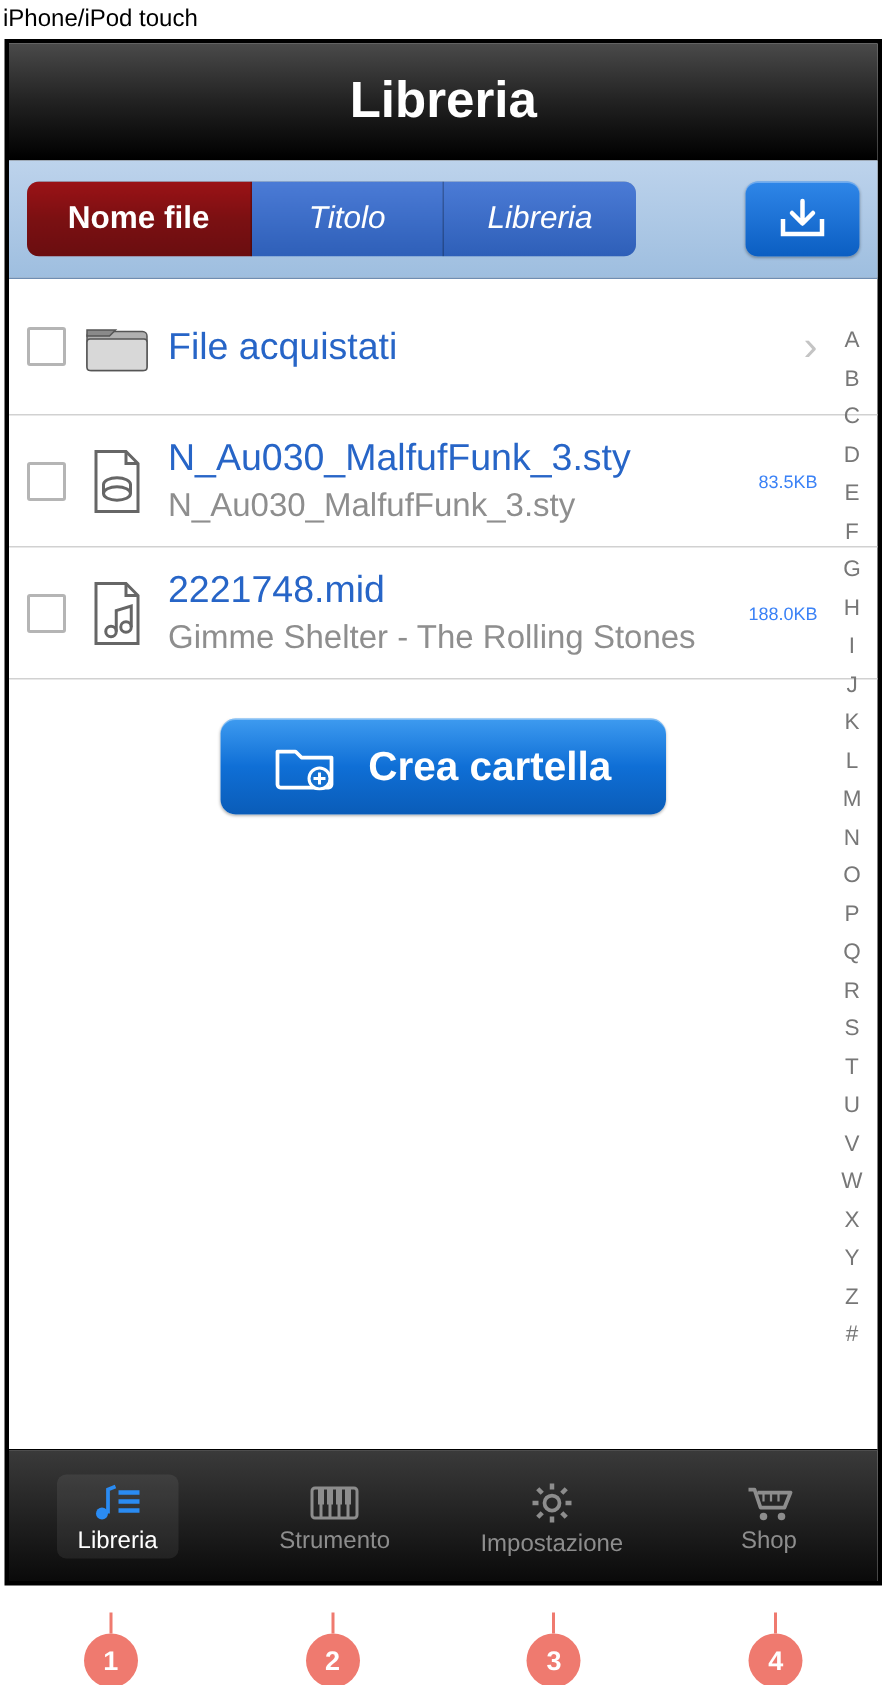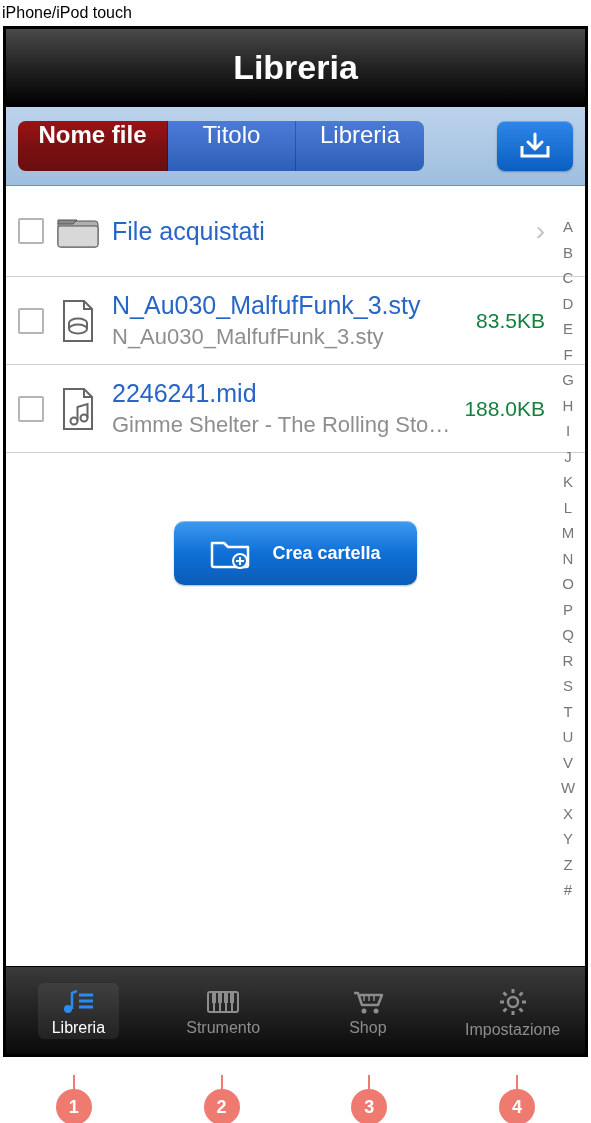--- a/index.html
+++ b/index.html
@@ -12,27 +12,27 @@
     color: #fff; font-weight: bold; font-size: 34px;
     border-bottom: 1px solid #000;
   }
   .sortbar {
     background: linear-gradient(#bdd3ec, #9ebedf);
     padding: 14px 12px; display: flex; gap: 24px; align-items: center;
     border-bottom: 1px solid #6e8db2;
   }
   .segmented { display: flex; border-radius: 8px; overflow: hidden; box-shadow: inset 0 1px 2px rgba(0,0,0,0.3); }
   .seg {
-    height: 50px; display: flex; justify-content: center;
-    color: #fff; font-size: 24px; border-right: 1px solid rgba(0,0,0,0.25);
+    height: 50px; display: flex; align-items: center; justify-content: center;
+    color: #fff; font-size: 21px; border-right: 1px solid rgba(0,0,0,0.25);
     cursor: pointer;
   }
   .seg:last-child { border-right: none; }
   .seg.sel { background: linear-gradient(#9b1216, #7b1012 50%, #6a0d10); width: 150px; font-weight: 600; }
-  .seg.unsel { background: linear-gradient(#4b7bd6, #2e5fb8); width: 128px; }
+  .seg.unsel { background: linear-gradient(#4b7bd6, #2e5fb8); width: 128px; font-style: italic; }
   .dlbtn {
     margin-left: auto; width: 76px; height: 50px; border-radius: 8px;
     background: linear-gradient(#2f86e8, #0b5ec2); display:flex; align-items:center; justify-content:center;
     box-shadow: inset 0 1px 0 rgba(255,255,255,0.3), 0 1px 2px rgba(0,0,0,0.3);
     cursor: pointer;
   }
   .list-wrap { position: relative; min-height: 780px; }
   .index-bar {
     position: absolute; right: 6px; top: 28px; width: 22px;
     display: flex; flex-direction: column; align-items: center;
@@ -42,31 +42,30 @@
     display:flex; align-items:center; padding: 14px 40px 14px 12px;
     border-bottom: 1px solid #d1d1d1;
   }
   .chk {
     width: 26px; height: 26px; border: 2px solid #b5b5b5; border-radius: 2px; flex: none;
   }
   .icon-slot { width: 48px; display:flex; justify-content:center; margin-left: 10px; flex:none; }
   .row-body { margin-left: 10px; flex: 1; min-width: 0; }
   .title-link { color: #2765c7; font-size: 25px; }
   .sub { color: #8e8e8e; font-size: 22px; margin-top: 4px; overflow: hidden; text-overflow: ellipsis; white-space: nowrap; }
-  .size { color: #15803d; font-size: 21px; margin-left: 6px; }
+  .size { color: #3b82f6; font-size: 12px; margin-left: 6px; }
   .chev { color: #c4c4c4; font-size: 28px; font-weight: 300; margin-left: 8px; }
   .create-btn-wrap { display:flex; justify-content:center; padding: 26px 0 10px; }
   .create-btn {
     display:flex; align-items:center; gap: 22px; padding: 0 36px;
     height: 64px; border-radius: 10px;
     background: linear-gradient(#3e9bf0, #0f6fd6 50%, #0a5cb8);
-    color:#fff; font-size: 18px; font-weight: 600;
+    color:#fff; font-size: 27px; font-weight: 600;
     box-shadow: inset 0 1px 0 rgba(255,255,255,.35), 0 1px 2px rgba(0,0,0,.3);
     cursor: pointer;
-    margin-top: 42px;
   }
   .tabbar {
     height: 88px; background: linear-gradient(#3a3a3a, #0a0a0a);
     display:flex; border-top: 1px solid #000;
   }
   .tab {
     flex:1; display:flex; flex-direction:column; align-items:center; justify-content:center;
     color:#8d8d8d; font-size: 16px; gap: 4px; cursor:pointer;
   }
   .tab.active { color:#fff; }
@@ -152,21 +151,21 @@
       <div class="icon-slot">
         <svg width="36" height="44" viewBox="0 0 36 44">
           <path d="M4 2 H24 L32 10 V42 H4 Z" fill="#fff" stroke="#666" stroke-width="2"></path>
           <path d="M24 2 V10 H32" fill="none" stroke="#666" stroke-width="2"></path>
           <circle cx="14" cy="34" r="3.5" fill="none" stroke="#666" stroke-width="2"></circle>
           <circle cx="24" cy="31" r="3.5" fill="none" stroke="#666" stroke-width="2"></circle>
           <path d="M17.5 34 V20 L27.5 17 V31" fill="none" stroke="#666" stroke-width="2"></path>
         </svg>
       </div>
       <div class="row-body">
-        <div class="title-link">2246241.mid</div>
+        <div class="title-link">2221748.mid</div>
         <div class="sub">Gimme Shelter - The Rolling Stones</div>
       </div>
       <div class="size">188.0KB</div>
     </div>
 
     <div class="create-btn-wrap">
       <div class="create-btn">
         <svg width="40" height="32" viewBox="0 0 40 32">
           <path d="M2 6 H14 L18 10 H38 V28 a2 2 0 0 1 -2 2 H4 a2 2 0 0 1 -2 -2 Z" fill="none" stroke="#fff" stroke-width="2.5" stroke-linejoin="round"></path>
           <circle cx="30" cy="24" r="7" fill="#1670cf" stroke="#fff" stroke-width="2"></circle>
@@ -223,40 +222,40 @@
         <svg width="34" height="26" viewBox="0 0 34 26">
           <rect x="2" y="3" width="30" height="20" rx="2" fill="none" stroke="#8d8d8d" stroke-width="2"></rect>
           <path d="M8 3 V23 M14 3 V23 M20 3 V23 M26 3 V23" stroke="#8d8d8d" stroke-width="2"></path>
           <path d="M8 3 V14 M14 3 V14 M20 3 V14 M26 3 V14" stroke="#8d8d8d" stroke-width="4"></path>
         </svg>
         <span>Strumento</span>
       </div>
     </div>
     <div class="tab">
       <div class="tab-hili">
+        <svg width="30" height="30" viewBox="0 0 30 30">
+          <circle cx="15" cy="15" r="5" fill="none" stroke="#8d8d8d" stroke-width="2.5"></circle>
+          <g stroke="#8d8d8d" stroke-width="3">
+            <path d="M15 2 V6 M15 24 V28 M2 15 H6 M24 15 H28 M5.5 5.5 L8.5 8.5 M21.5 21.5 L24.5 24.5 M24.5 5.5 L21.5 8.5 M8.5 21.5 L5.5 24.5"></path>
+          </g>
+        </svg>
+        <span>Impostazione</span>
+      </div>
+    </div>
+    <div class="tab">
+      <div class="tab-hili">
         <svg width="34" height="26" viewBox="0 0 34 26">
           <path d="M3 4 H7 L11 16 H27 L31 6 H9" fill="none" stroke="#8d8d8d" stroke-width="2.5" stroke-linejoin="round"></path>
           <circle cx="13" cy="22" r="2.5" fill="#8d8d8d"></circle>
           <circle cx="25" cy="22" r="2.5" fill="#8d8d8d"></circle>
           <path d="M13 6 V12 M18 6 V12 M23 6 V12" stroke="#8d8d8d" stroke-width="1.5"></path>
         </svg>
         <span>Shop</span>
       </div>
     </div>
-    <div class="tab">
-      <div class="tab-hili">
-        <svg width="30" height="30" viewBox="0 0 30 30">
-          <circle cx="15" cy="15" r="5" fill="none" stroke="#8d8d8d" stroke-width="2.5"></circle>
-          <g stroke="#8d8d8d" stroke-width="3">
-            <path d="M15 2 V6 M15 24 V28 M2 15 H6 M24 15 H28 M5.5 5.5 L8.5 8.5 M21.5 21.5 L24.5 24.5 M24.5 5.5 L21.5 8.5 M8.5 21.5 L5.5 24.5"></path>
-          </g>
-        </svg>
-        <span>Impostazione</span>
-      </div>
-    </div>
   </div>
 
 </div>
 
 <div class="markers">
   <div class="marker">
       <div class="pin">
         <div class="pin-line"></div>
         <div class="pin-ball">1</div>
       </div>

